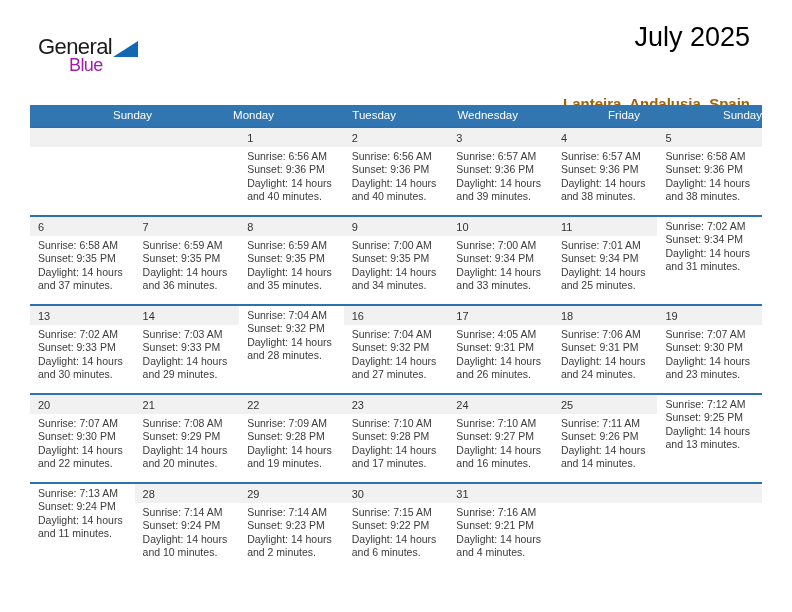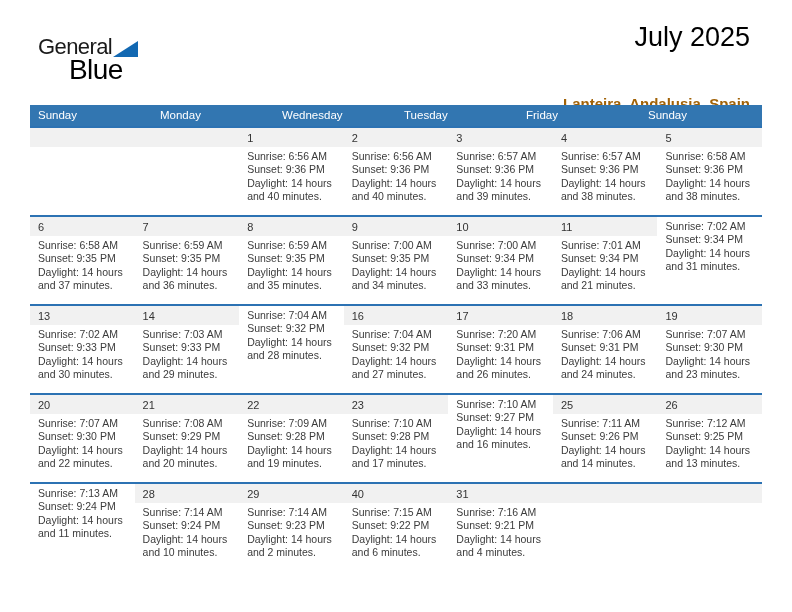--- a/index.html
+++ b/index.html
@@ -4,30 +4,30 @@
 <style>
   * { margin:0; padding:0; box-sizing:border-box; }
   html, body { width:792px; height:612px; background:#ffffff; font-family:"Liberation Sans", sans-serif; }
   .page { position:relative; width:792px; height:612px; background:#ffffff; overflow:hidden; }
 
   
   .logo { position:absolute; left:38px; top:36px; }
   .logo-top { display:flex; align-items:flex-end; }
   .logo-general { font-size:22px; color:#1a1a1a; letter-spacing:-0.6px; line-height:1; }
   .logo-triangle { width:25px; height:16px; margin-left:1px; margin-bottom:1px; display:block; }
-  .logo-blue { font-size:28px; color:#000000; letter-spacing:-0.6px; line-height:1; padding-left:31px; margin-top:-2px; }
+  .logo-blue { font-size:18px; color:#a21caf; letter-spacing:-0.6px; line-height:1; padding-left:31px; margin-top:-2px; }
 
   
   .title { position:absolute; top:22px; right:42px; font-size:27px; color:#000; }
   .subtitle { position:absolute; top:95px; right:42px; font-size:15px; font-weight:bold; color:#a16207; }
 
   
   .calendar { position:absolute; left:30px; top:105px; width:732px; }
   .weekday-header { display:flex; background:#3276B1; height:21px; }
-  .weekday-cell { flex:1; color:#ffffff; font-size:11.5px; line-height:21px; padding-left:8px; overflow:hidden; white-space:nowrap; }
+  .weekday-cell { flex:1; color:#ffffff; font-size:11.5px; line-height:21px; padding-left:8px; overflow:hidden; white-space:nowrap;text-align:right; }
 
   .week-row { display:flex; border-top:2px solid #2C72B3; height:89px; }
   .day-cell { flex:1; display:flex; flex-direction:column; min-width:0; }
   .num-band { height:19px; background:#F1F1F1; flex:0 0 auto; }
   .day-num { display:block; font-size:11px; color:#333333; line-height:20px; padding-left:8px; }
   .day-details { padding:3px 4px 0 8px; }
   .detail-line { font-size:10.5px; color:#3B3B3B; line-height:13.4px; white-space:nowrap; }
 </style>
 </head>
 <body>
@@ -44,22 +44,22 @@
     <div class="logo-blue">Blue</div>
   </div>
 
   <div class="title">July 2025</div>
   <div class="subtitle">Lanteira, Andalusia, Spain</div>
 
   <div class="calendar">
     <div class="weekday-header">
       <div class="weekday-cell">Sunday</div>
       <div class="weekday-cell">Monday</div>
+      <div class="weekday-cell">Tuesday</div>
       <div class="weekday-cell">Wednesday</div>
-      <div class="weekday-cell">Tuesday</div>
       <div class="weekday-cell">Friday</div>
       <div class="weekday-cell">Sunday</div>
     </div>
     <div id="weeks-container">
         <div class="week-row">
           <div class="day-cell empty">
             <div class="num-band"></div>
           </div>
           <div class="day-cell empty">
             <div class="num-band"></div>
@@ -177,21 +177,21 @@
             </div>
           </div>
           <div class="day-cell">
             <div class="num-band">
               <span class="day-num">11</span>
             </div>
             <div class="day-details">
               <div class="detail-line">Sunrise: 7:01 AM</div>
               <div class="detail-line">Sunset: 9:34 PM</div>
               <div class="detail-line">Daylight: 14 hours</div>
-              <div class="detail-line">and 21 minutes.</div>
+              <div class="detail-line">and 25 minutes.</div>
             </div>
           </div>
           <div class="day-cell">
             <div class="day-details">
               <div class="detail-line">Sunrise: 7:02 AM</div>
               <div class="detail-line">Sunset: 9:34 PM</div>
               <div class="detail-line">Daylight: 14 hours</div>
               <div class="detail-line">and 31 minutes.</div>
             </div>
           </div>
@@ -236,21 +236,21 @@
               <div class="detail-line">Sunset: 9:32 PM</div>
               <div class="detail-line">Daylight: 14 hours</div>
               <div class="detail-line">and 27 minutes.</div>
             </div>
           </div>
           <div class="day-cell">
             <div class="num-band">
               <span class="day-num">17</span>
             </div>
             <div class="day-details">
-              <div class="detail-line">Sunrise: 7:20 AM</div>
+              <div class="detail-line">Sunrise: 4:05 AM</div>
               <div class="detail-line">Sunset: 9:31 PM</div>
               <div class="detail-line">Daylight: 14 hours</div>
               <div class="detail-line">and 26 minutes.</div>
             </div>
           </div>
           <div class="day-cell">
             <div class="num-band">
               <span class="day-num">18</span>
             </div>
             <div class="day-details">
@@ -311,42 +311,42 @@
               <span class="day-num">23</span>
             </div>
             <div class="day-details">
               <div class="detail-line">Sunrise: 7:10 AM</div>
               <div class="detail-line">Sunset: 9:28 PM</div>
               <div class="detail-line">Daylight: 14 hours</div>
               <div class="detail-line">and 17 minutes.</div>
             </div>
           </div>
           <div class="day-cell">
+            <div class="num-band">
+              <span class="day-num">24</span>
+            </div>
             <div class="day-details">
               <div class="detail-line">Sunrise: 7:10 AM</div>
               <div class="detail-line">Sunset: 9:27 PM</div>
               <div class="detail-line">Daylight: 14 hours</div>
               <div class="detail-line">and 16 minutes.</div>
             </div>
           </div>
           <div class="day-cell">
             <div class="num-band">
               <span class="day-num">25</span>
             </div>
             <div class="day-details">
               <div class="detail-line">Sunrise: 7:11 AM</div>
               <div class="detail-line">Sunset: 9:26 PM</div>
               <div class="detail-line">Daylight: 14 hours</div>
               <div class="detail-line">and 14 minutes.</div>
             </div>
           </div>
           <div class="day-cell">
-            <div class="num-band">
-              <span class="day-num">26</span>
-            </div>
             <div class="day-details">
               <div class="detail-line">Sunrise: 7:12 AM</div>
               <div class="detail-line">Sunset: 9:25 PM</div>
               <div class="detail-line">Daylight: 14 hours</div>
               <div class="detail-line">and 13 minutes.</div>
             </div>
           </div>
         </div>
         <div class="week-row">
           <div class="day-cell">
@@ -374,21 +374,21 @@
             </div>
             <div class="day-details">
               <div class="detail-line">Sunrise: 7:14 AM</div>
               <div class="detail-line">Sunset: 9:23 PM</div>
               <div class="detail-line">Daylight: 14 hours</div>
               <div class="detail-line">and 2 minutes.</div>
             </div>
           </div>
           <div class="day-cell">
             <div class="num-band">
-              <span class="day-num">40</span>
+              <span class="day-num">30</span>
             </div>
             <div class="day-details">
               <div class="detail-line">Sunrise: 7:15 AM</div>
               <div class="detail-line">Sunset: 9:22 PM</div>
               <div class="detail-line">Daylight: 14 hours</div>
               <div class="detail-line">and 6 minutes.</div>
             </div>
           </div>
           <div class="day-cell">
             <div class="num-band">

